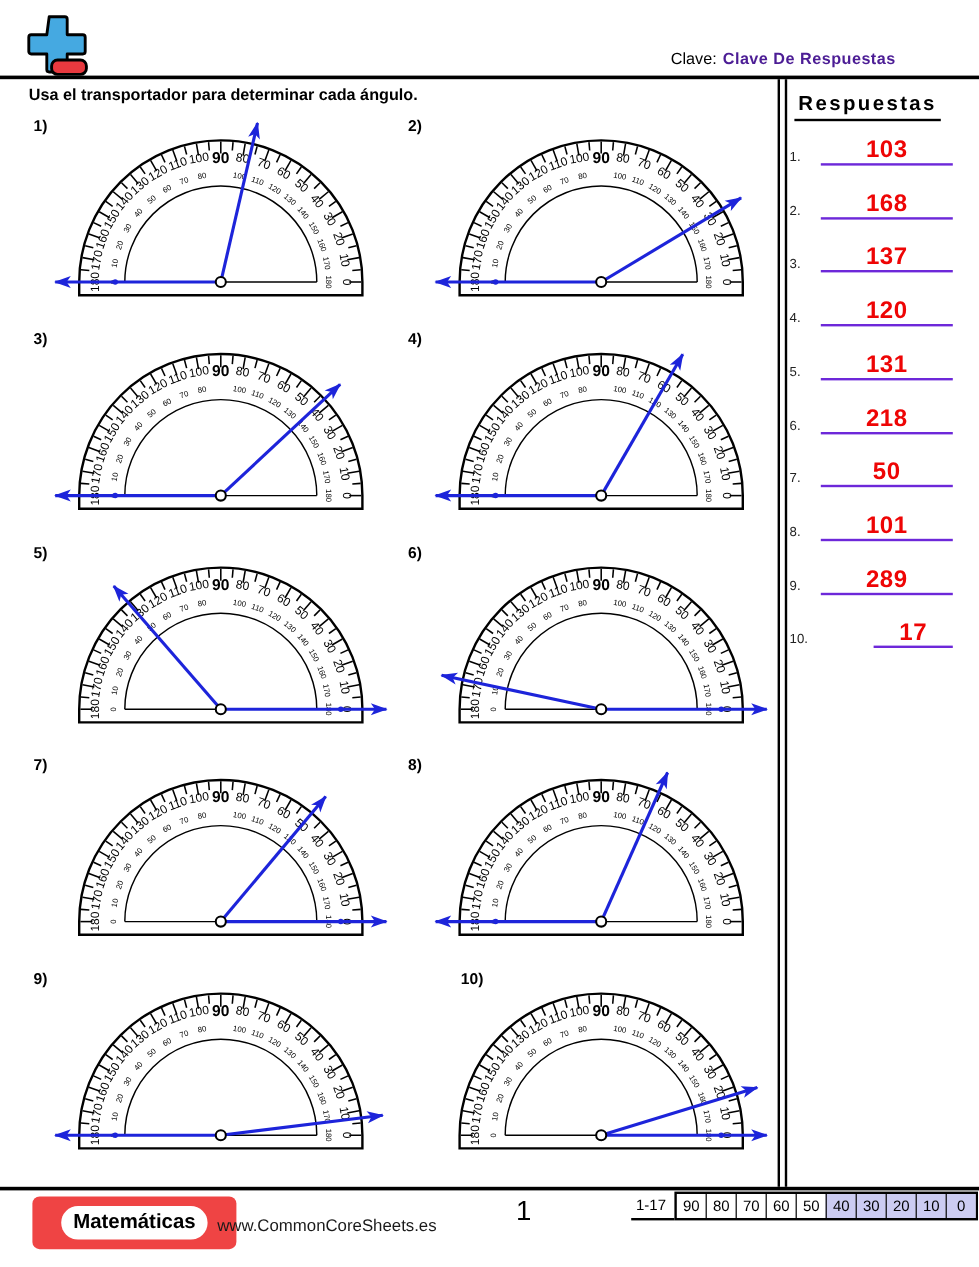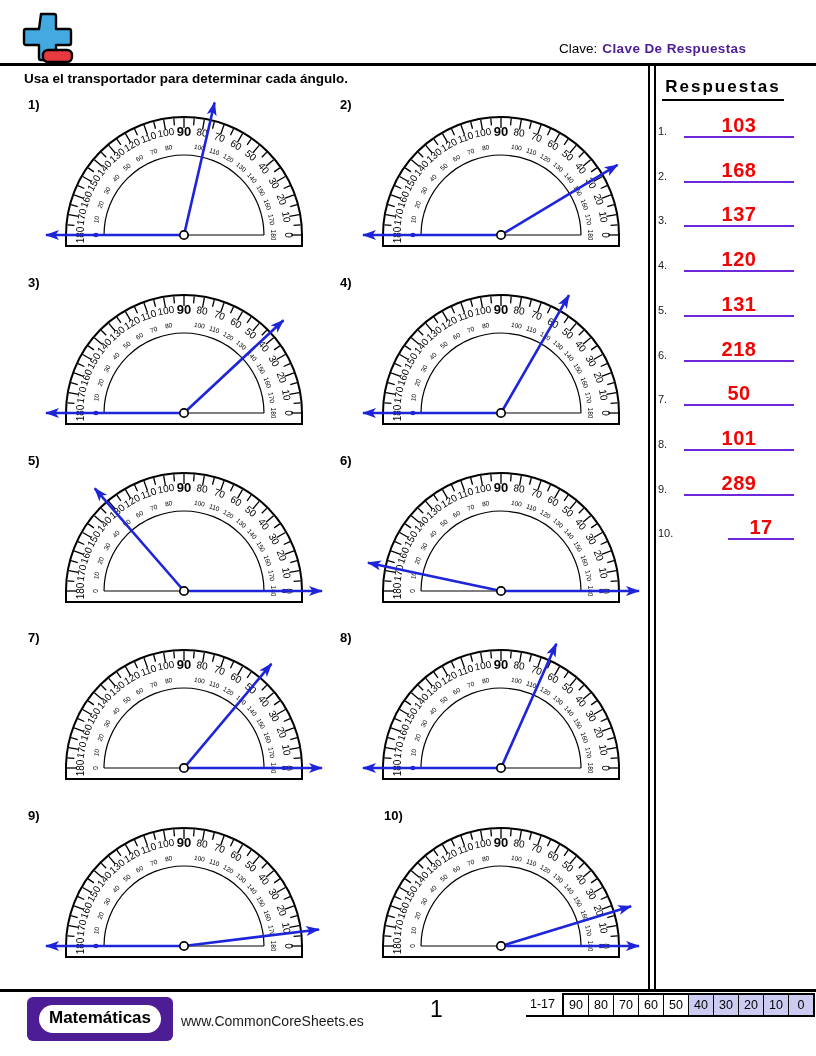--- a/index.html
+++ b/index.html
@@ -21,21 +21,21 @@
        border-left:2px solid #000;border-right:2px solid #000;}
   .answers{position:absolute;left:654px;top:67px;width:138px;height:922px;}
   .ans-title-wrap{position:absolute;top:10px;left:0;width:100%;text-align:center;}
   .ans-title{display:inline-block;font-size:17px;font-weight:bold;letter-spacing:2px;
              border-bottom:2px solid #000;padding:0 3px 2px 3px;}
   .ans-row{position:absolute;left:4px;width:148px;height:36px;display:flex;align-items:flex-end;}
   .ans-num{width:26px;font-size:11px;color:#222;padding-bottom:1px;}
   .ans-blank{flex:1;border-bottom:2px solid #6d28d9;text-align:center;margin-right:12px;}
   .ans-val{color:#ee0505;font-weight:bold;font-size:20px;line-height:1.05;letter-spacing:.5px;}
   
-  .brand{position:absolute;left:27px;top:997px;width:146px;height:44px;background:#4c1d95;
+  .brand{position:absolute;left:27px;top:997px;width:170px;height:44px;background:#ef4444;
          border-radius:6px;display:flex;align-items:center;justify-content:center;}
   .brand-pill{background:#fff;border-radius:16px;padding:3px 10px 5px 10px;
               font-size:17px;font-weight:bold;color:#000;white-space:nowrap;}
   .website{position:absolute;left:181px;top:1013px;font-size:14px;color:#1a1a1a;}
   .pagenum{position:absolute;left:430px;top:996px;font-size:23px;}
   .scorebar{position:absolute;left:526px;top:993px;display:flex;align-items:stretch;font-size:12.5px;}
   .score-label{border-bottom:2px solid #000;padding:0 7px 0 4px;display:flex;align-items:center;}
   .score-cells{display:flex;border:2px solid #000;}
   .score-cell{width:24px;height:20px;line-height:20px;text-align:center;border-left:1.5px solid #000;}
   .score-cell:first-child{border-left:none;}

